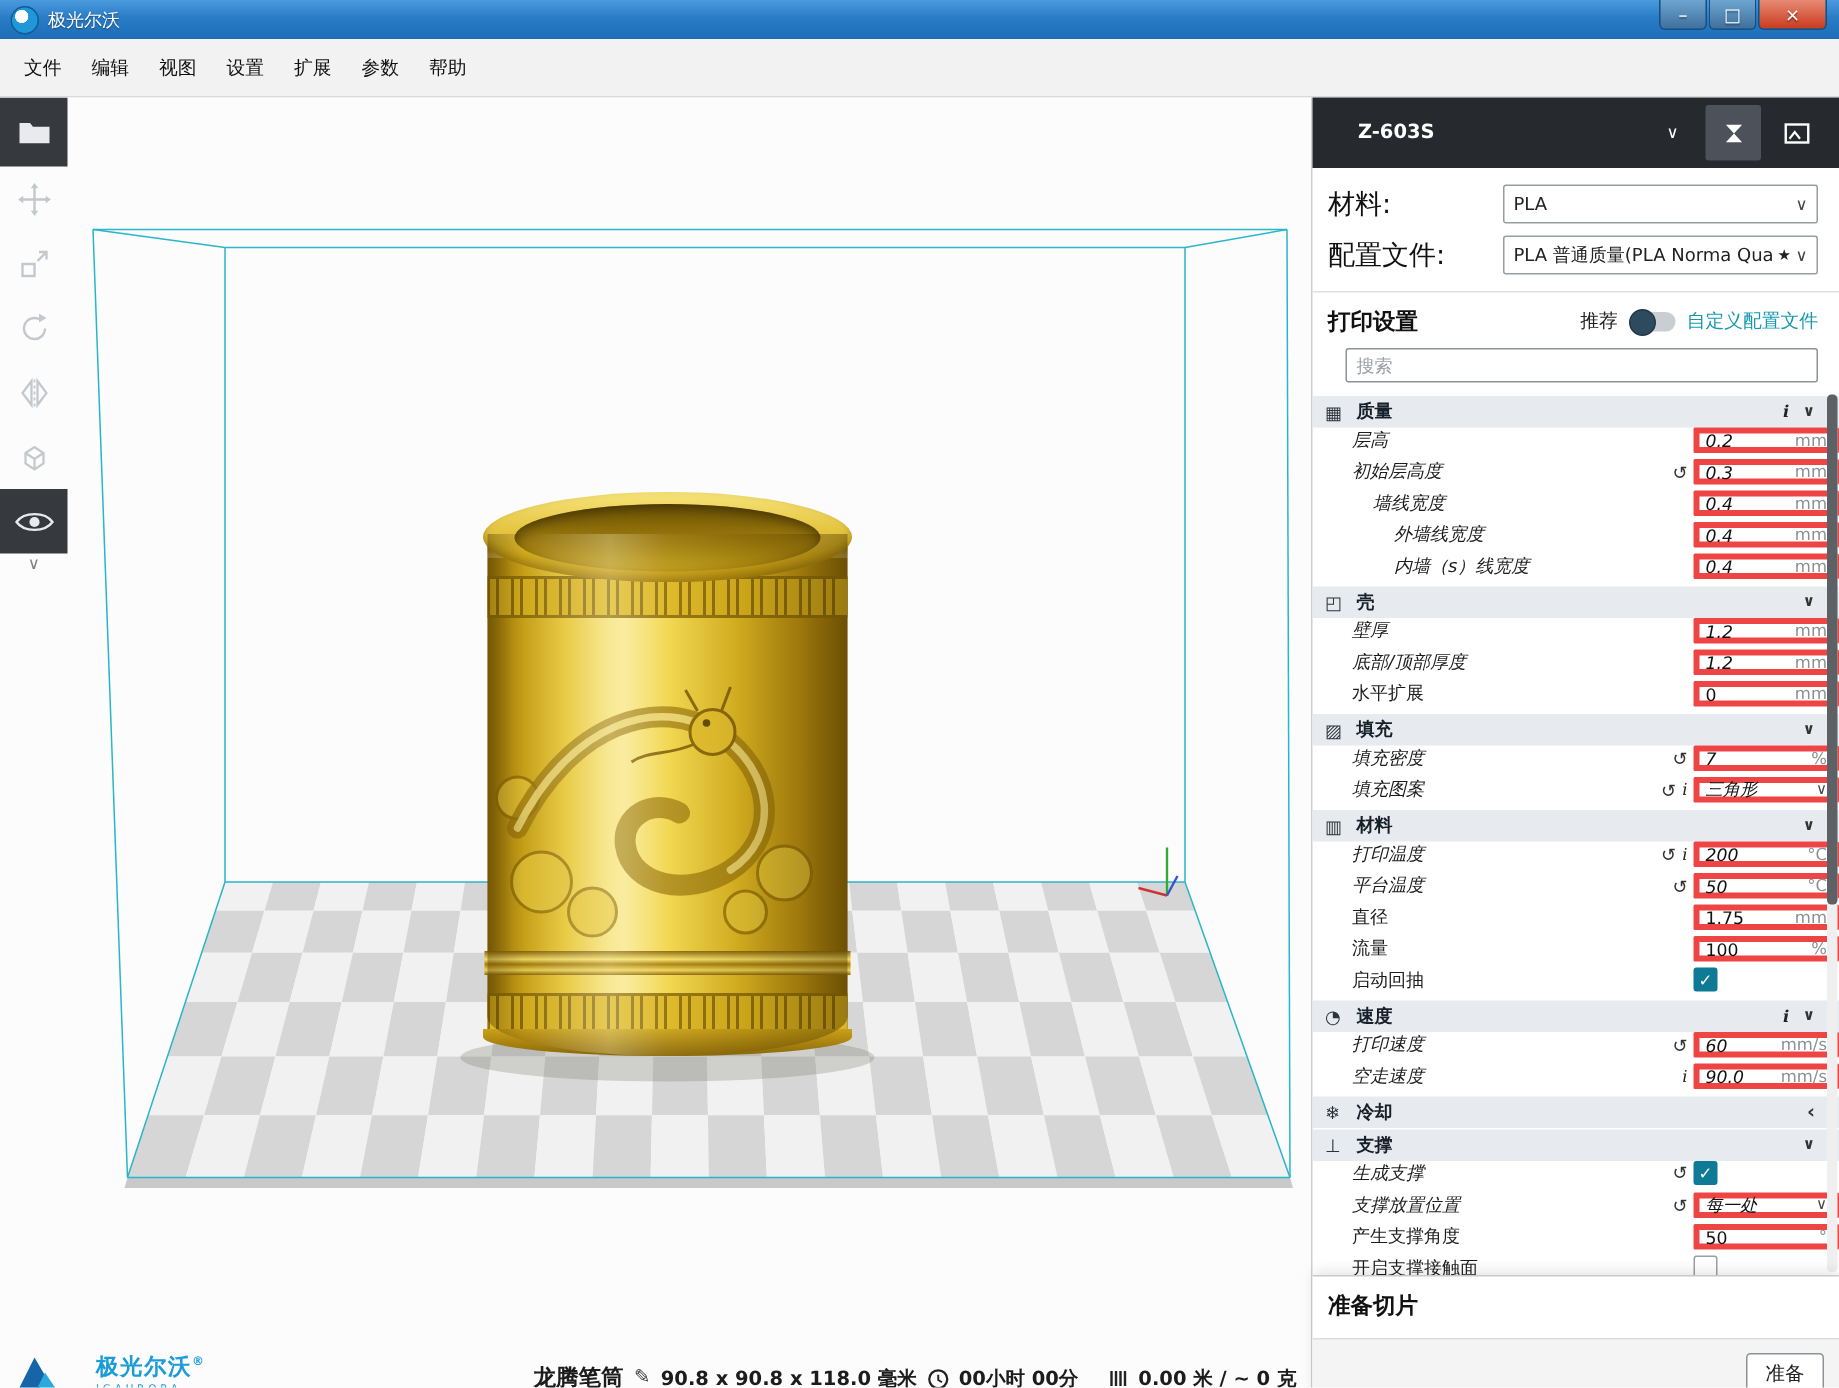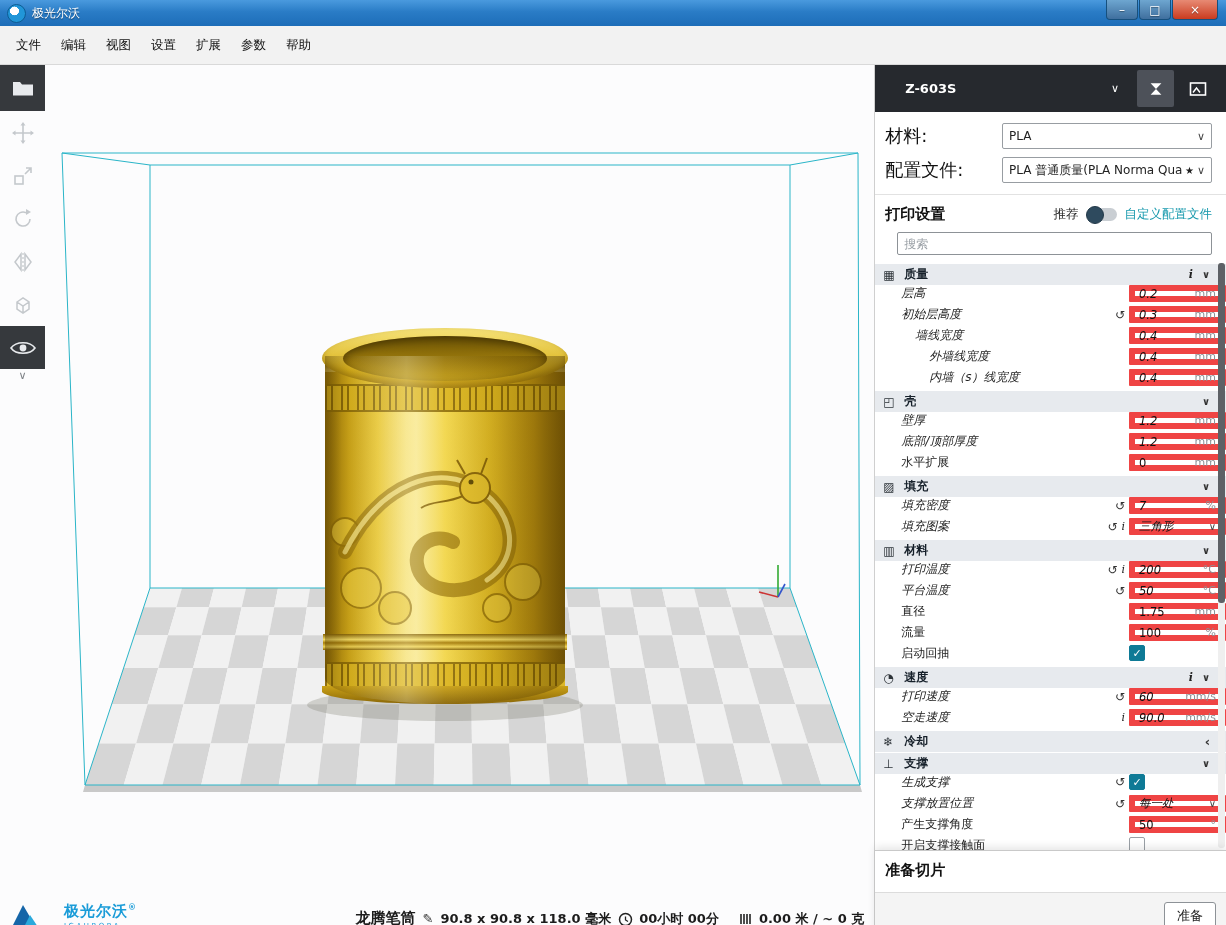--- a/index.html
+++ b/index.html
@@ -94,21 +94,21 @@
   .cat-right{margin-left:auto;display:flex;align-items:center;gap:9px;color:#333}
   .chev{font-size:10px;color:#333}
   .chev.left{font-size:13px;line-height:10px}
   .setting-row{height:21px;display:flex;align-items:flex-start;padding-right:0}
   .indent1{padding-left:26px}.indent2{padding-left:40px}.indent3{padding-left:54px}
   .row-label{font-size:12px;color:#1c1c1c;white-space:nowrap}
   .italic{font-style:italic}
   .ctl{margin-left:auto;display:flex;align-items:center;gap:4px}
   .reset{font-size:12px;color:#333}
   .info-icon{font-family:"DejaVu Serif","Liberation Serif",serif;font-style:italic;font-size:11px;color:#222}
-  .valbox{width:97px;height:17px;border:6px solid #ef4444;background:#fff;display:flex;align-items:center;padding:0 4px;border-radius:1px;box-sizing:border-box}
+  .valbox{width:97px;height:17px;border:4px solid #ef4444;background:#fff;display:flex;align-items:center;padding:0 4px;border-radius:1px;box-sizing:border-box}
   .val{font-size:11.5px;color:#111;white-space:nowrap}
   .unit{margin-left:auto;font-size:11px;color:#8b9096}
   .sel-chev{margin-left:auto;font-size:10px;color:#444}
   .checkbox{width:16px;height:16px;border:1px solid #9aa0a6;background:#fff;margin-right:81px;display:flex;align-items:center;justify-content:center;font-size:11px;color:#fff;border-radius:2px;box-sizing:border-box}
   .checkbox.checked{background:#0e7a96;border-color:#0e7a96}
   .scrollbar-track{position:absolute;right:1px;top:2px;width:7px;height:calc(100% - 4px);background:#efefef;border-radius:3px}
   .scrollbar-thumb{position:absolute;right:0;top:0;width:7px;height:340px;background:#5d6166;border-radius:3px}
 
   .prepare-footer{border-top:1px solid #c9c9c9;box-shadow:0 -3px 8px rgba(0,0,0,.10);position:relative;flex:none;background:#fff}
   .prepare-title{font-size:15px;font-weight:bold;color:#111;padding:10px 14px 12px 10px}

